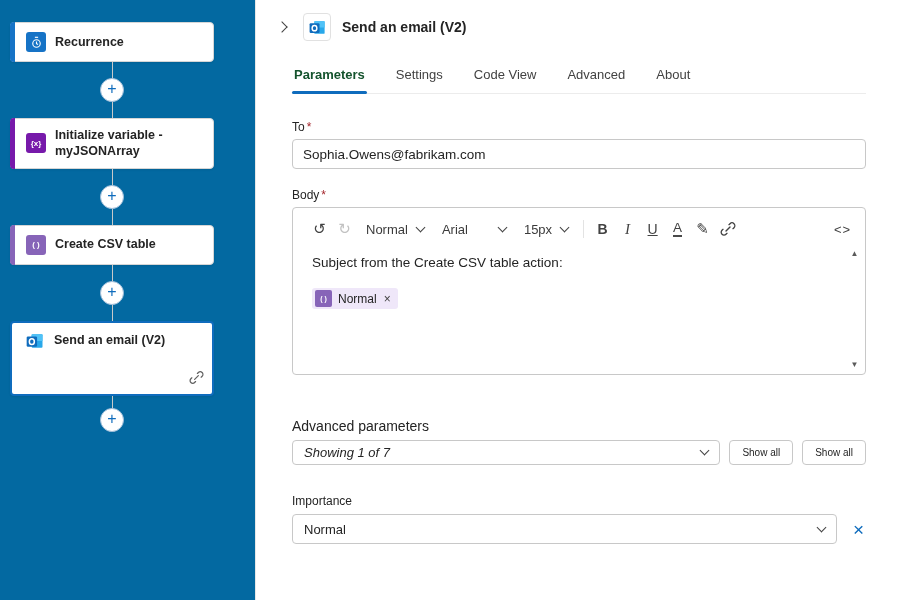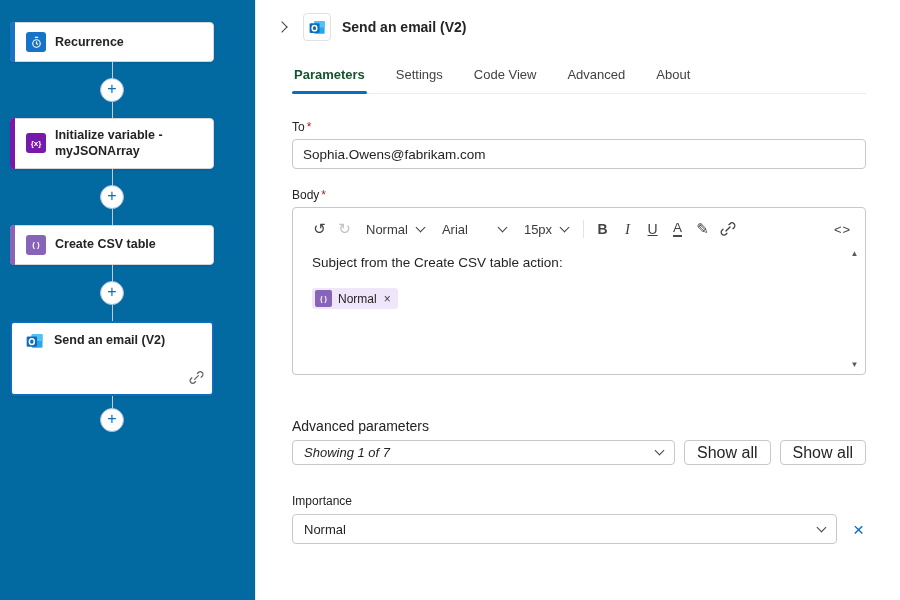--- a/index.html
+++ b/index.html
@@ -97,21 +97,21 @@
 
   
   .adv-label { font-size:14px; color:#242424; margin:43px 0 6px; }
   .adv-row { display:flex; gap:9px; }
   .dropdown {
     display:flex; align-items:center; justify-content:space-between;
     border:1px solid #c8c8c8; border-radius:4px; height:25px; padding:0 11px;
     font-size:13px; color:#242424; background:#fff; cursor:pointer;
   }
   .adv-dd { flex:1;font-style:italic; }
-  .btn { height:25px; padding:0 12px; border:1px solid #c8c8c8; border-radius:4px; background:#fff; font-size:16px; color:#242424; cursor:pointer; font-family:inherit; white-space:nowrap; }
+  .btn { height:25px; padding:0 12px; border:1px solid #c8c8c8; border-radius:4px; background:#fff; font-size:10px; color:#242424; cursor:pointer; font-family:inherit; white-space:nowrap; }
 
   
   .imp-label { font-size:12px; color:#242424; margin:29px 0 6px; }
   .imp-row { display:flex; align-items:center; gap:14px; }
   .imp-dd { flex:1; height:30px; }
   .clear-x { background:none; border:none; color:#0f6cbd; font-size:19px; line-height:1; cursor:pointer; padding:0 2px; font-family:inherit; }
 </style>
 </head>
 <body>
 

